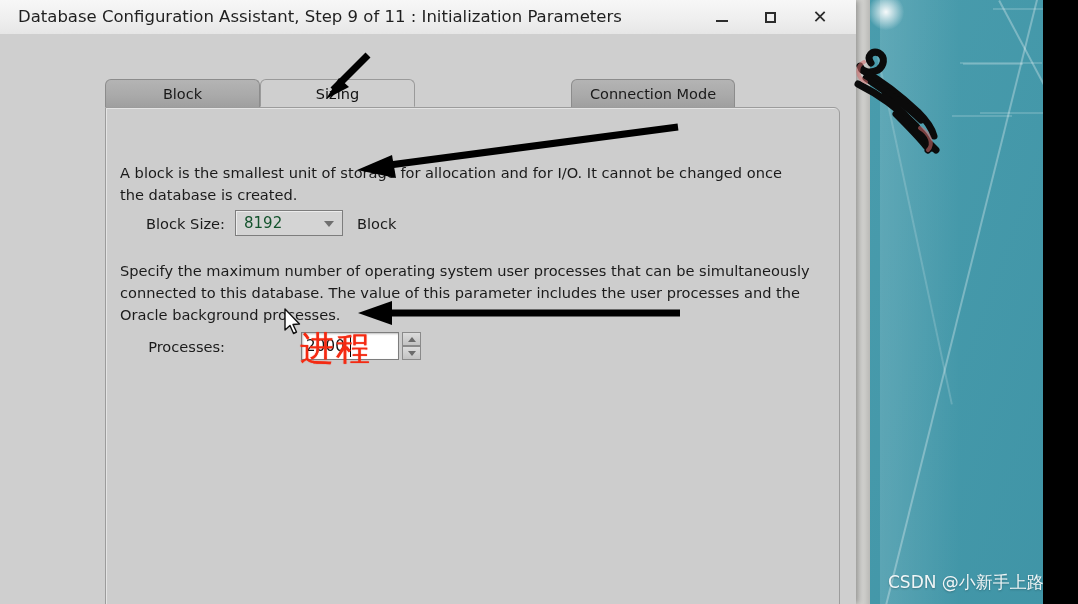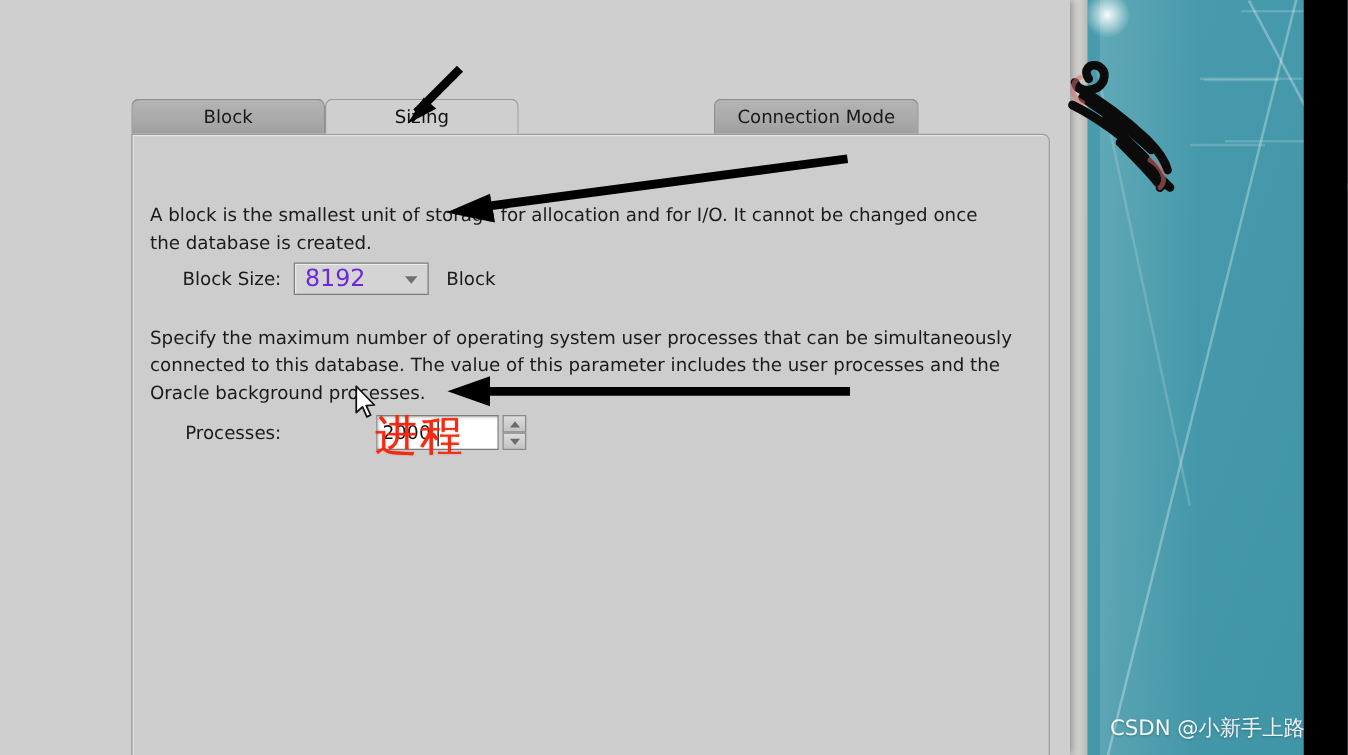--- a/index.html
+++ b/index.html
@@ -221,22 +221,22 @@
     position: relative;
     width: 108px; height: 26px;
     background: #d4d4d4;
     border: 1px solid #7d7d7d;
     box-sizing: border-box;
     box-shadow: inset 1px 1px 0 #ececec;
     display: flex;
     align-items: center;
   }
   .combo .val {
-    font-size: 19px;
-    color: #6d28d9;
+    font-size: 15px;
+    color: #14532d;
     margin-left: 8px;
   }
   .combo .arrow {
     position: absolute;
     right: 8px; top: 10px;
     width: 0; height: 0;
     border-left: 5px solid transparent;
     border-right: 5px solid transparent;
     border-top: 6px solid #6f6f6f;
   }
@@ -388,20 +388,32 @@
     <div class="desk-icon" style="top:380px;">
       <div class="glyph"></div>
       <svg class="check" viewBox="0 0 48 44">
         <path d="M4 24 L16 38 L44 4" stroke="#cc1111" stroke-width="9" fill="none" stroke-linecap="round" stroke-linejoin="round"></path>
       </svg>
     </div>
   </div>
 
   <div id="app-window">
 
+    <div id="titlebar">
+      <div id="title-text">Database Configuration Assistant, Step 9 of 11 : Initialization Parameters</div>
+      <div class="win-btn" id="btn-min">
+        <div class="bar"></div>
+      </div>
+      <div class="win-btn" id="btn-max">
+        <div class="sq"></div>
+      </div>
+      <div class="win-btn" id="btn-close">
+        <div class="x">✕</div>
+      </div>
+    </div>
 
     <div id="win-body">
 
       <div id="tabstrip">
         <div class="tab" style="left:0px;width:155px;">
           <span>Block</span>
         </div>
         <div class="tab active" style="left:155px;width:155px;">
           <span>Sizing</span>
         </div>

